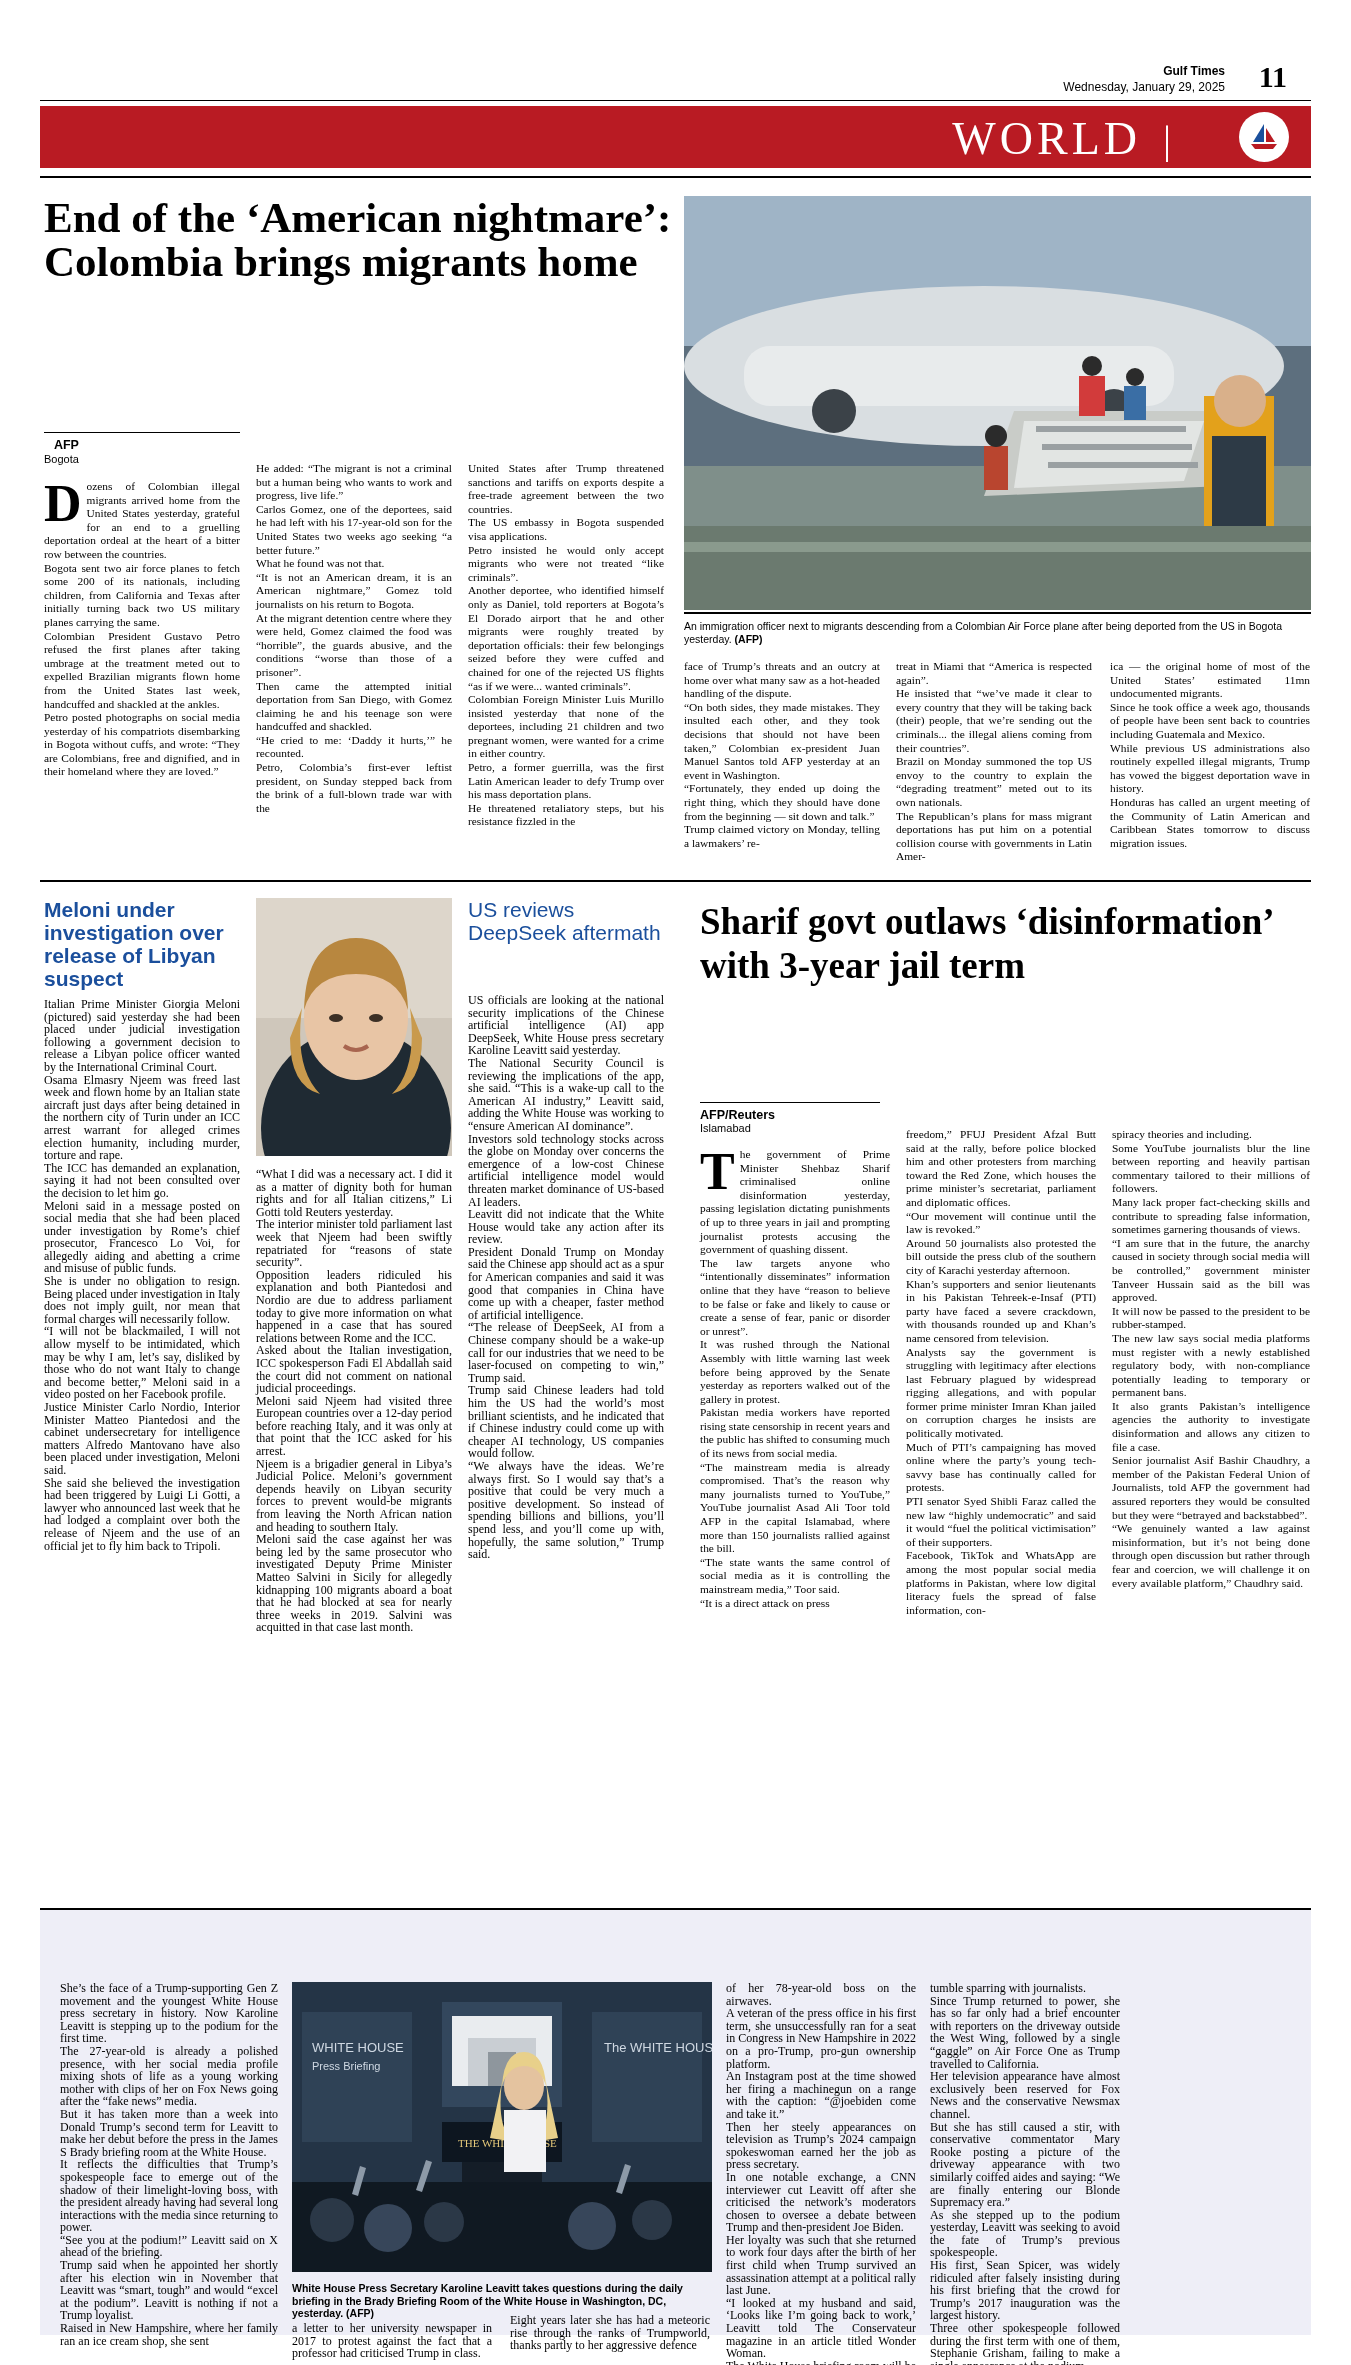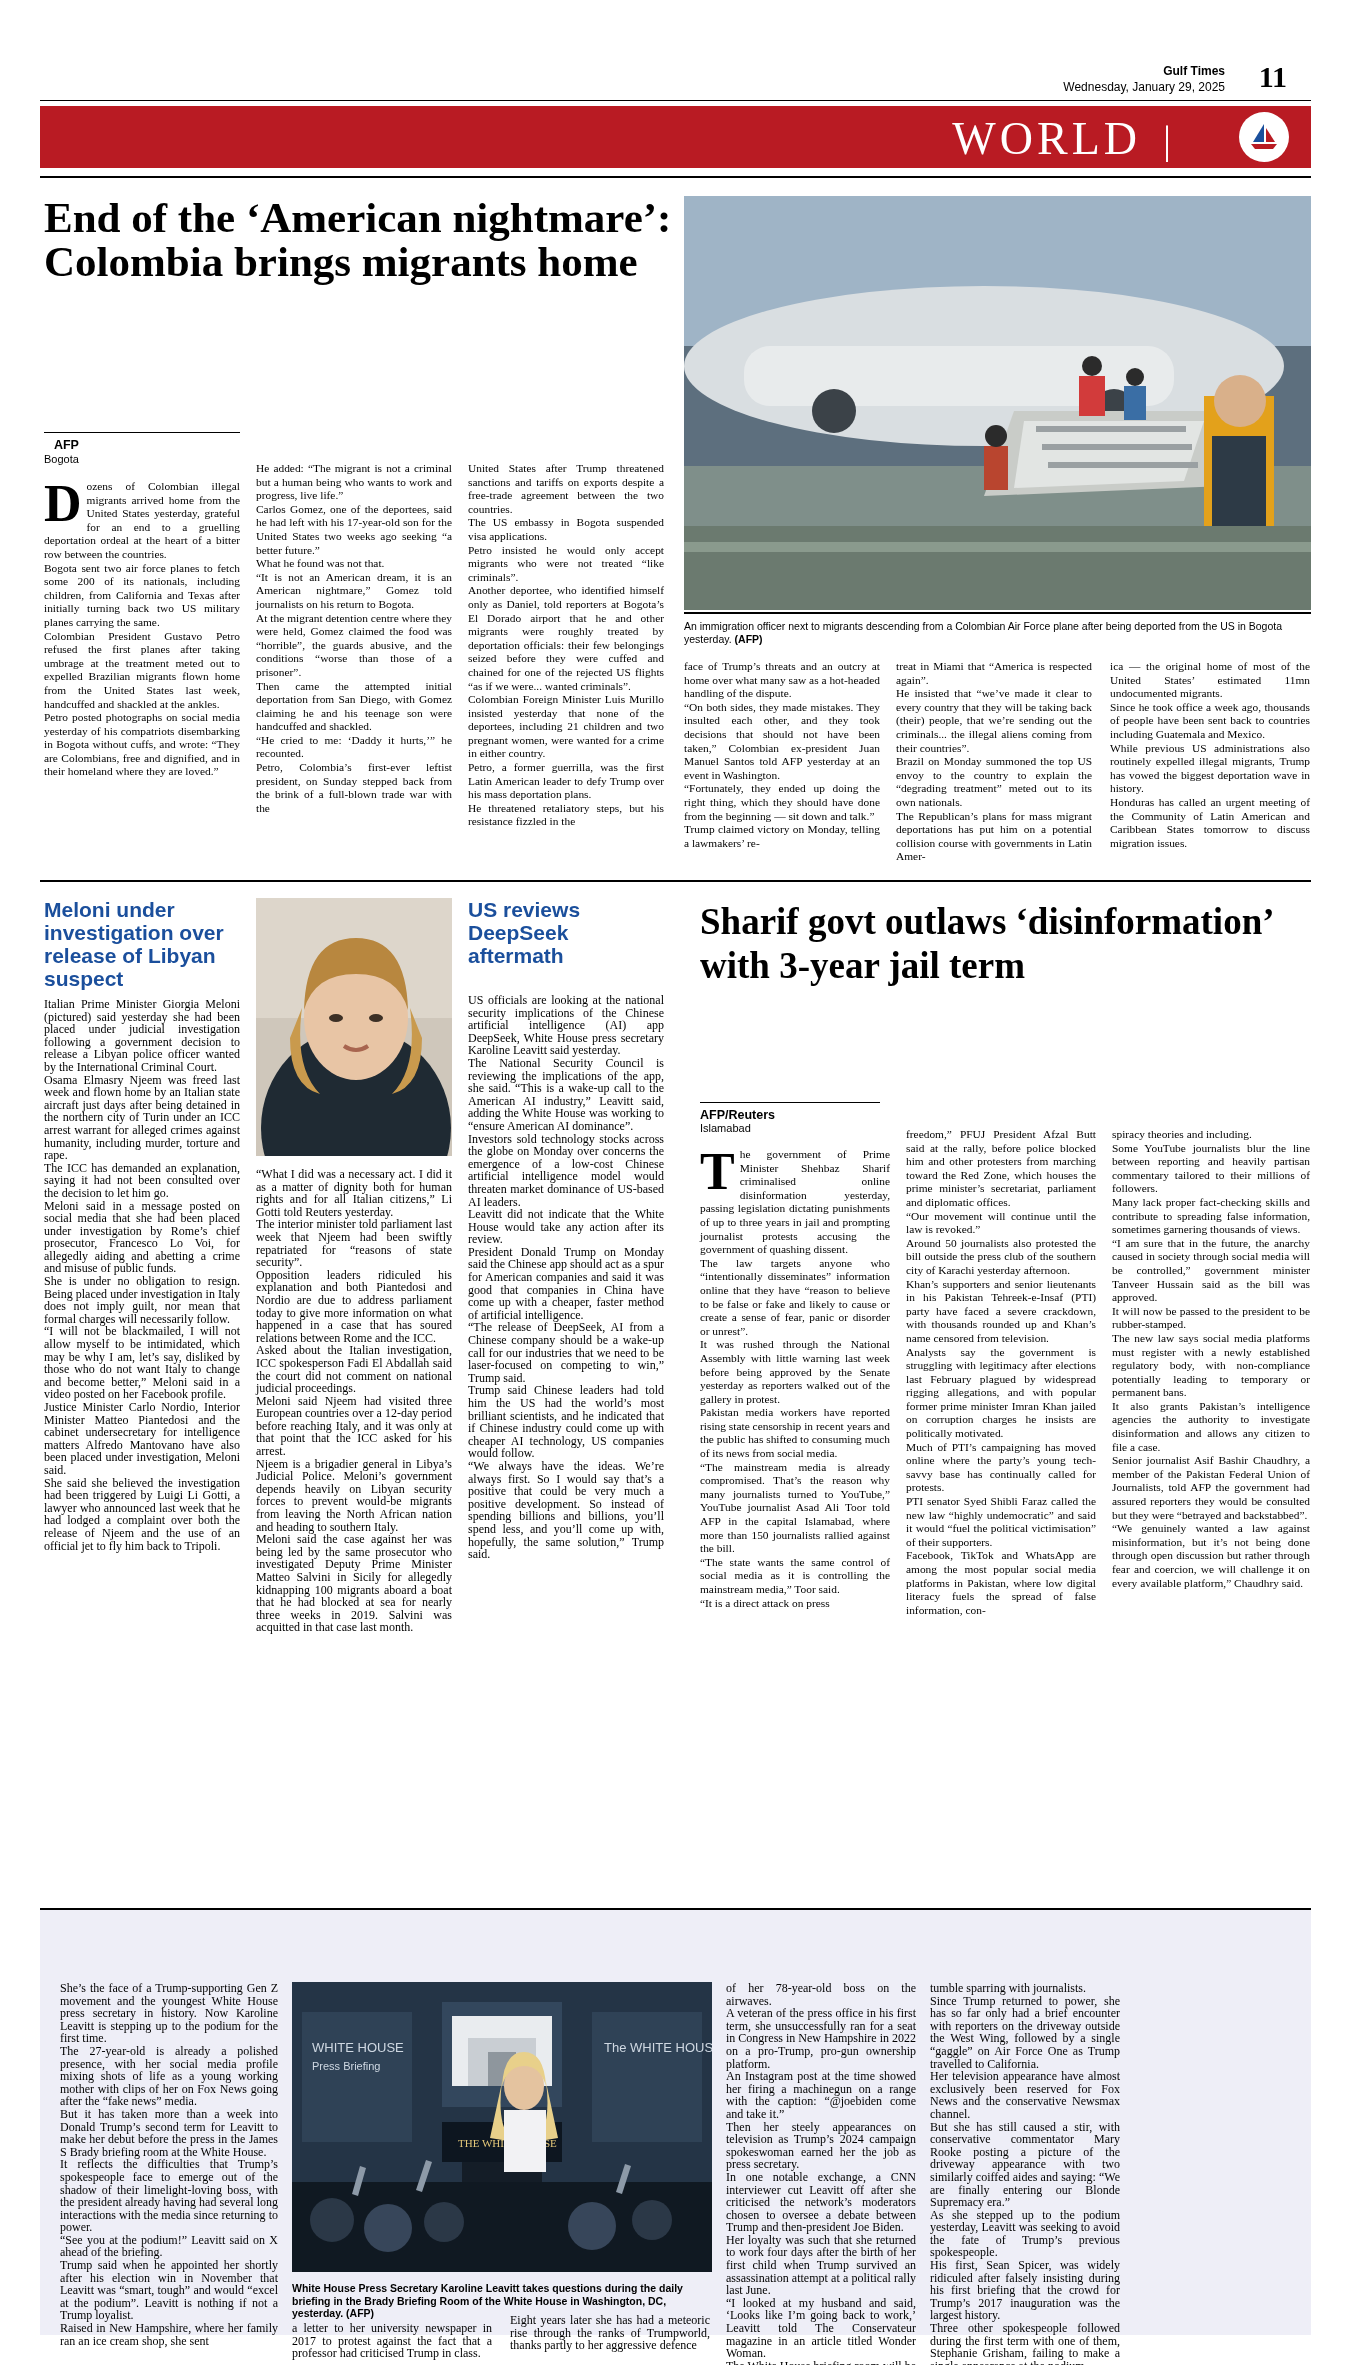--- a/index.html
+++ b/index.html
@@ -53,21 +53,21 @@
   .rcol3{position:absolute;left:1110px;top:660px;width:200px;}
 
   .sep1{position:absolute;left:40px;top:880px;width:1271px;height:2px;background:#000;}
 
   
   .meloni-head{position:absolute;left:44px;top:898px;width:200px;font-size:21px;color:#1b4f9c;font-family:"Liberation Sans",sans-serif;font-weight:bold;line-height:23px;}
   .meloni-body{position:absolute;left:44px;top:998px;width:196px;}
   .meloni-photo{position:absolute;left:256px;top:898px;width:196px;height:258px;overflow:hidden;background:#b9b2a8;}
   .meloni-quote{position:absolute;left:256px;top:1168px;width:196px;}
 
-  .deep-head{position:absolute;left:468px;top:898px;width:200px;font-size:21px;color:#1b4f9c;font-family:"Liberation Sans",sans-serif;font-weight:bold;line-height:23px;}
+  .deep-head{position:absolute;left:468px;top:898px;width:200px;font-size:21px;color:#1b4f9c;font-family:"Liberation Sans",sans-serif;font-weight:normal;line-height:23px;}
   .deep-body{position:absolute;left:468px;top:994px;width:196px;}
 
   .sharif-head{position:absolute;left:700px;top:900px;width:610px;font-size:37px;line-height:44px;}
   .sharif-byline{position:absolute;left:700px;top:1108px;}
   .sharif-byline-rule{position:absolute;left:700px;top:1102px;width:180px;height:1px;background:#000;}
   .scol1{position:absolute;left:700px;top:1148px;width:190px;}
   .scol2{position:absolute;left:906px;top:1128px;width:190px;}
   .scol3{position:absolute;left:1112px;top:1128px;width:198px;}
 
   
@@ -187,21 +187,21 @@
       <span style="display:block">Since he took office a week ago, thousands of people have been sent back to countries including Guatemala and Mexico.</span>
       <span style="display:block">While previous US administrations also routinely expelled illegal migrants, Trump has vowed the biggest deportation wave in history.</span>
       <span style="display:block">Honduras has called an urgent meeting of the Community of Latin American and Caribbean States tomorrow to discuss migration issues.</span>
     </div>
 
   <div class="sep1"></div>
 
   <div class="meloni-head">Meloni under investigation over release of Libyan suspect</div>
   <div class="body-col tiny meloni-body">
       <span style="display:block">Italian Prime Minister Giorgia Meloni (pictured) said yesterday she had been placed under judicial investigation following a government decision to release a Libyan police officer wanted by the International Criminal Court.</span>
-      <span style="display:block">Osama Elmasry Njeem was freed last week and flown home by an Italian state aircraft just days after being detained in the northern city of Turin under an ICC arrest warrant for alleged crimes against humanity, including murder, torture and rape.</span>
+      <span style="display:block">Osama Elmasry Njeem was freed last week and flown home by an Italian state aircraft just days after being detained in the northern city of Turin under an ICC arrest warrant for alleged crimes election humanity, including murder, torture and rape.</span>
       <span style="display:block">The ICC has demanded an explanation, saying it had not been consulted over the decision to let him go.</span>
       <span style="display:block">Meloni said in a message posted on social media that she had been placed under investigation by Rome’s chief prosecutor, Francesco Lo Voi, for allegedly aiding and abetting a crime and misuse of public funds.</span>
       <span style="display:block">She is under no obligation to resign. Being placed under investigation in Italy does not imply guilt, nor mean that formal charges will necessarily follow.</span>
       <span style="display:block">“I will not be blackmailed, I will not allow myself to be intimidated, which may be why I am, let’s say, disliked by those who do not want Italy to change and become better,” Meloni said in a video posted on her Facebook profile.</span>
       <span style="display:block">Justice Minister Carlo Nordio, Interior Minister Matteo Piantedosi and the cabinet undersecretary for intelligence matters Alfredo Mantovano have also been placed under investigation, Meloni said.</span>
       <span style="display:block">She said she believed the investigation had been triggered by Luigi Li Gotti, a lawyer who announced last week that he had lodged a complaint over both the release of Njeem and the use of an official jet to fly him back to Tripoli.</span>
     </div>
 
   <div class="meloni-photo">
     <svg width="196" height="258" viewBox="0 0 196 258">

